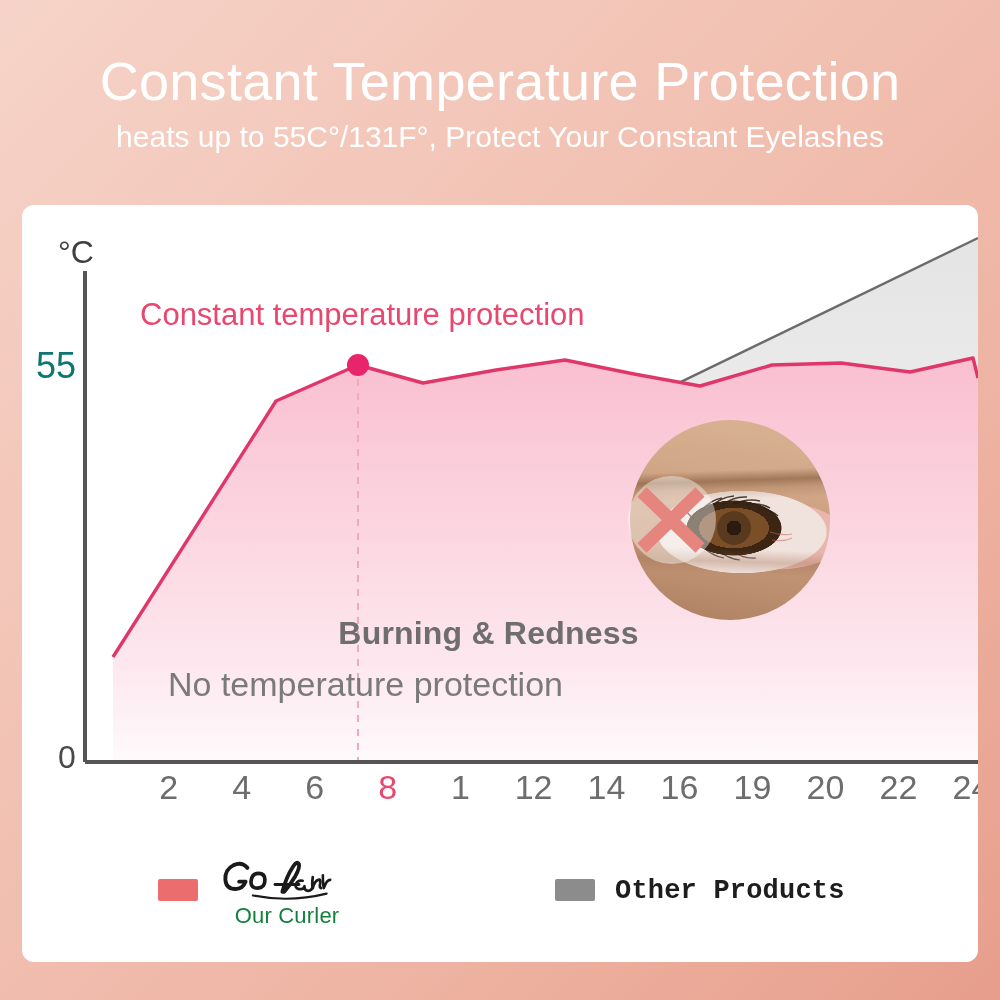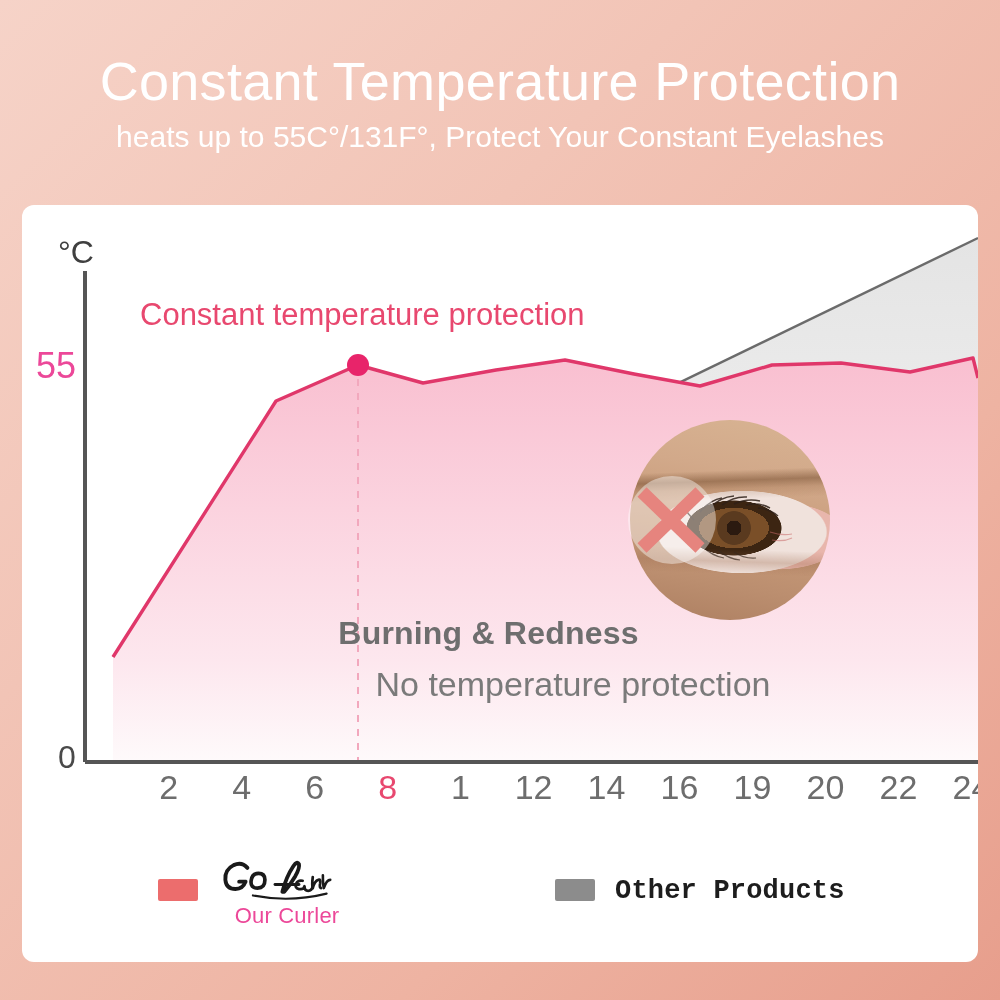--- a/index.html
+++ b/index.html
@@ -26,21 +26,21 @@
     position:absolute;left:22px;top:205px;width:956px;height:757px;
     background:#ffffff;border-radius:12px;overflow:hidden;
   }
   .plot{position:absolute;left:0;top:0;width:956px;height:757px;}
   .plot svg{position:absolute;left:0;top:0;}
 
   .ylabel-unit{
     position:absolute;left:36px;top:29px;font-size:32px;color:#3f3f3f;
   }
   .ytick-55{
-    position:absolute;left:14px;top:140px;font-size:36px;color:#ec4899;
+    position:absolute;left:14px;top:140px;font-size:36px;color:#0f766e;
   }
   .ytick-0{
     position:absolute;left:36px;top:534px;font-size:32px;color:#4a4a4a;
   }
   .xticks{
     position:absolute;left:63px;top:563px;width:890px;height:50px;
   }
   .xtick{
     position:absolute;font-size:34px;color:#6d6d6d;transform:translateX(-50%);
     top:0;
@@ -50,21 +50,21 @@
   .ann-constant{
     position:absolute;left:118px;top:92px;font-size:31px;color:#e8486f;
     white-space:nowrap;
   }
   .ann-burning{
     position:absolute;left:0;top:410px;width:787px;text-align:center;
     font-size:32px;color:#6e6e6e;font-weight:bold;letter-spacing:0.2px;
     padding-left:146px;box-sizing:border-box;
   }
   .ann-noprot{
-    position:absolute;left:0;top:460px;width:956px;text-align:center;
+    position:absolute;left:0;top:460px;width:956px;
     font-size:34px;color:#7a7a7a;padding-left:146px;box-sizing:border-box;
   }
 
   .eye-wrap{
     position:absolute;left:608px;top:215px;width:200px;height:200px;
   }
   .eye-photo{
     position:absolute;left:0;top:0;width:200px;height:200px;border-radius:50%;
     overflow:hidden;
     background:
@@ -90,21 +90,21 @@
   }
 
   .legend{
     position:absolute;left:0;top:650px;width:956px;height:100px;
   }
   .legend-item{position:absolute;display:flex;align-items:flex-start;}
   .swatch{width:40px;height:22px;border-radius:2px;flex:none;margin-top:24px;}
   .legend-text{margin-left:20px;}
   .logo-sig{display:block;height:46px;}
   .legend-sub{
-    font-size:22px;color:#ec4899;text-align:center;margin-top:2px;
+    font-size:22px;color:#15803d;text-align:center;margin-top:2px;
     font-weight:500;letter-spacing:0.2px;
   }
   .legend-label{
     font-size:27px;color:#1d1d1d;font-weight:600;margin-top:21px;letter-spacing:0.2px;font-family:Liberation Mono, monospace;
   }
 </style>
 </head>
 <body>
 
 <div class="header">

